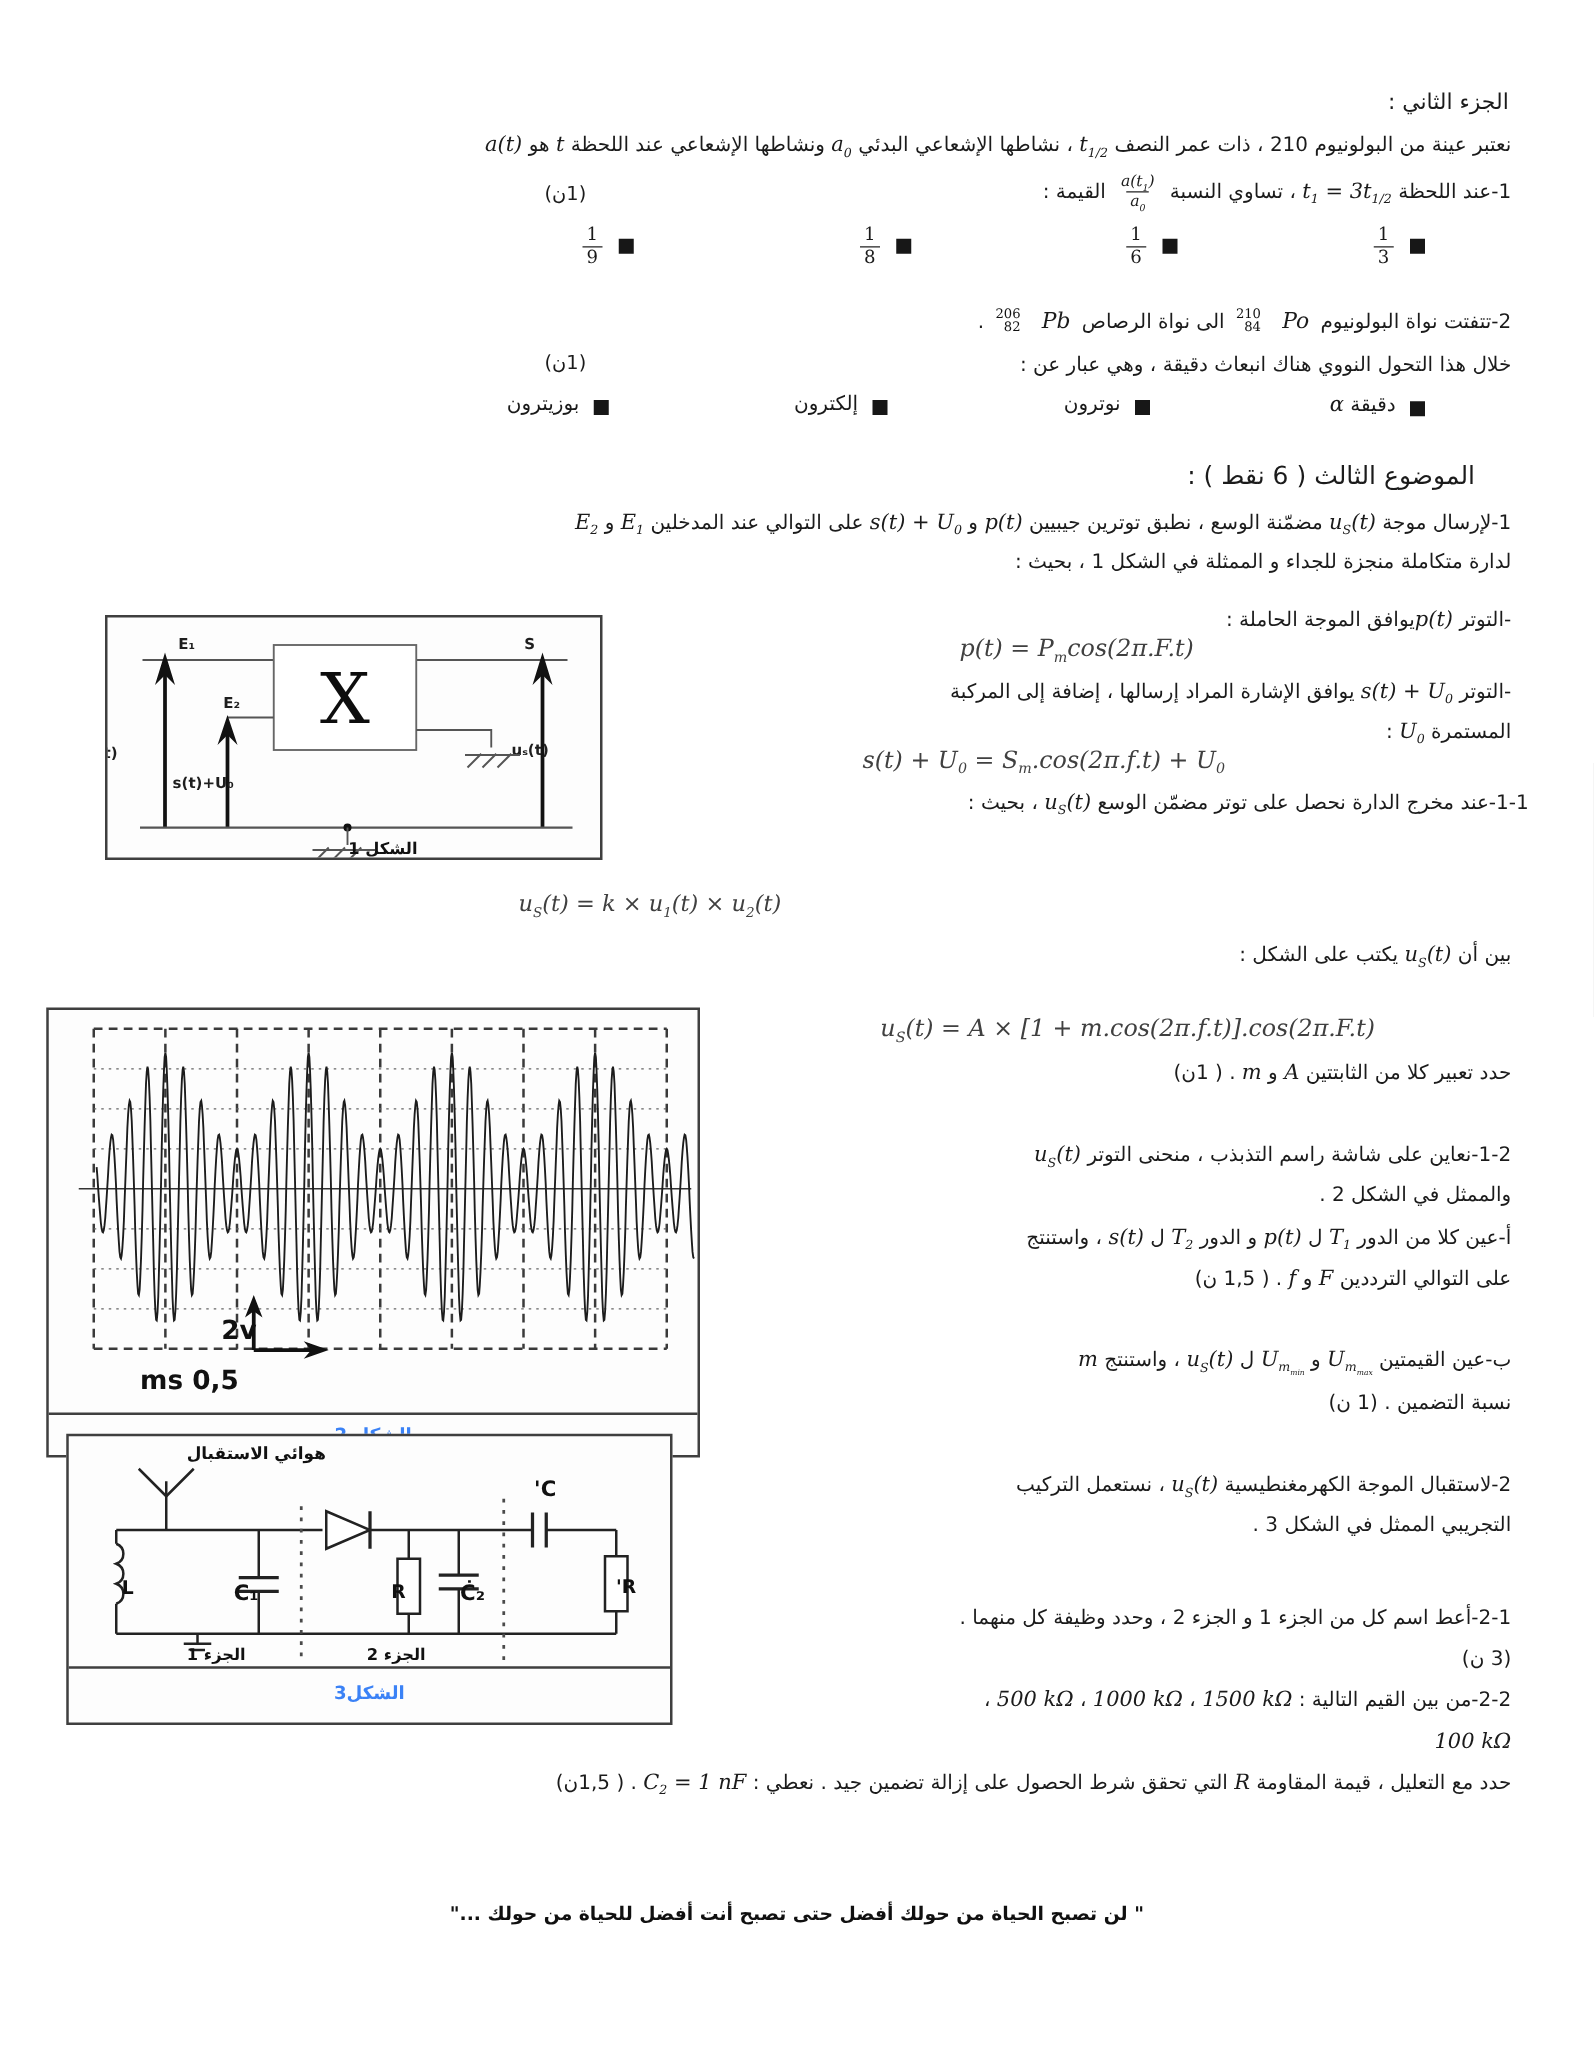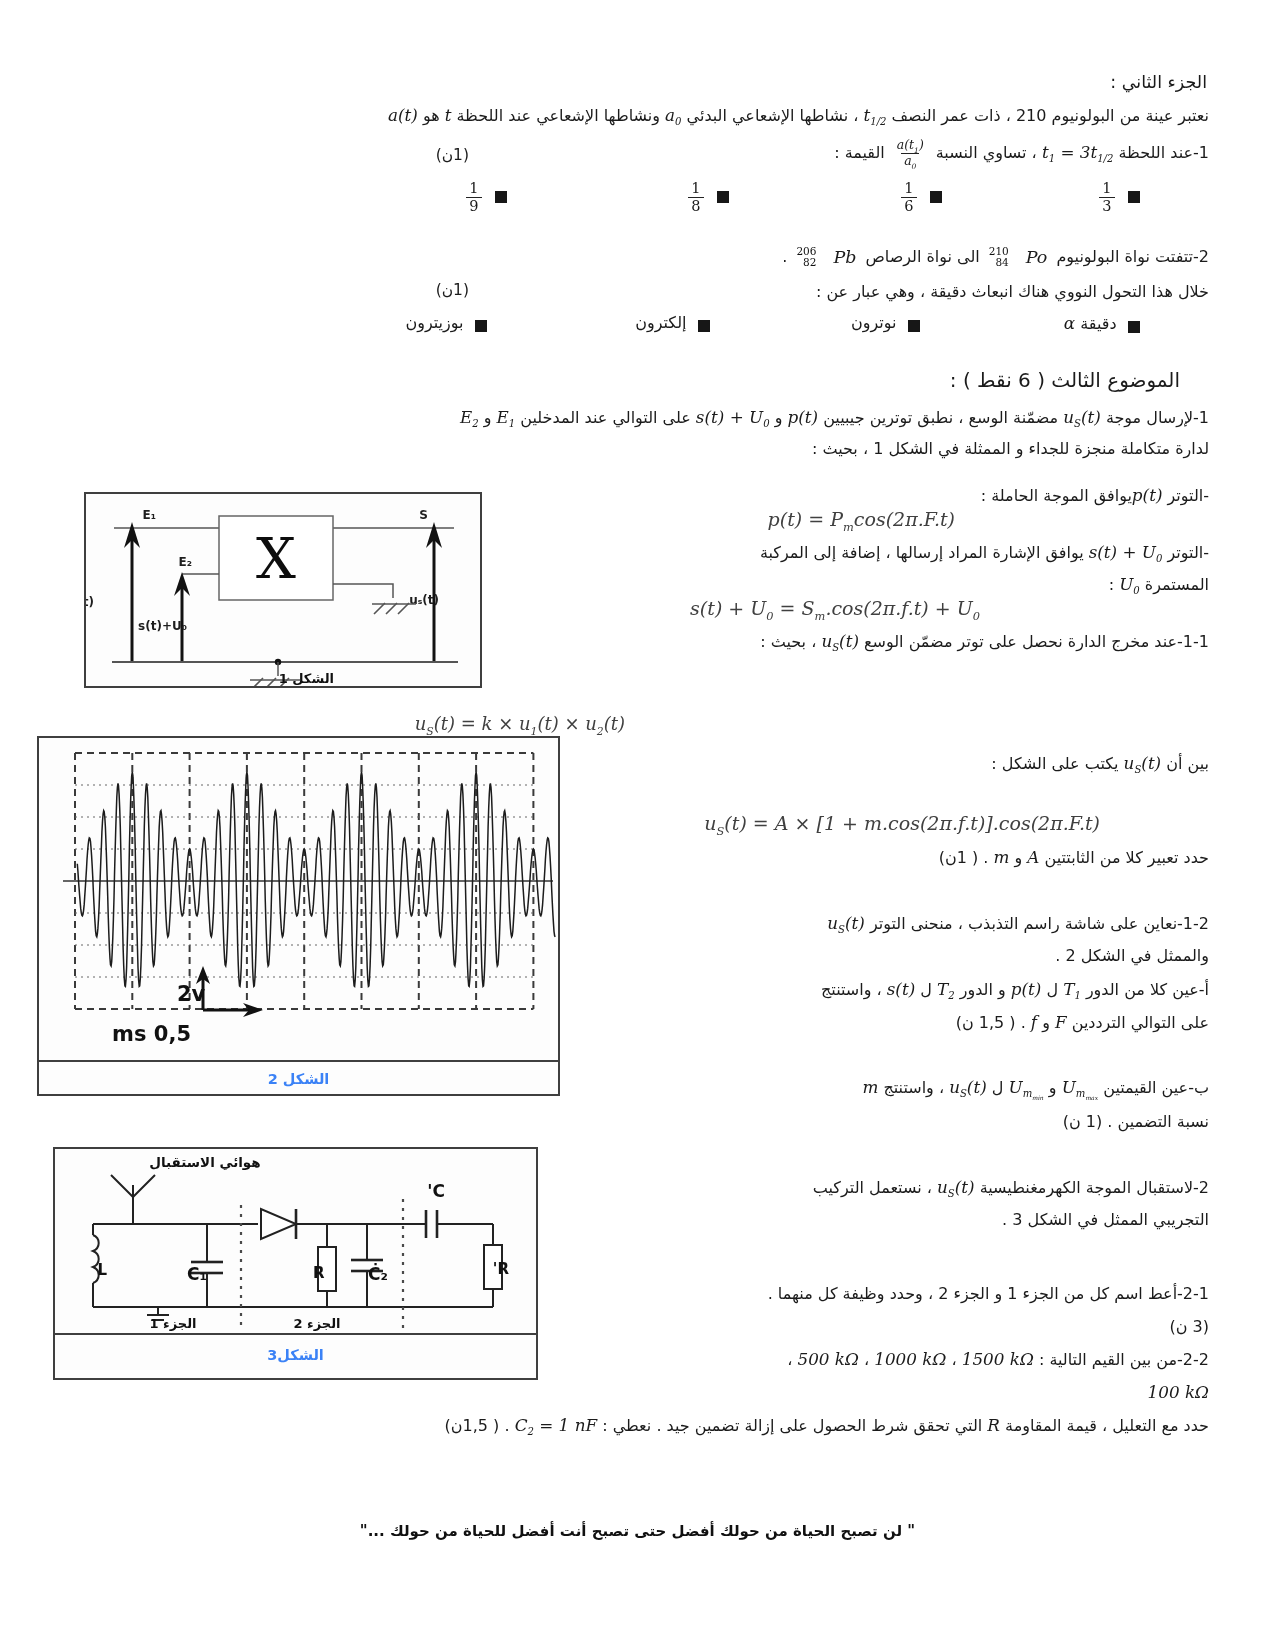--- a/index.html
+++ b/index.html
@@ -160,28 +160,28 @@
       </g>
       <text x="248" y="189" class="cap">الشكل 1</text>
     </svg>
   </div>
 
   <div class="line" style="top:484px;right:66px;">-التوتر <span class="mv">p(t)</span>يوافق الموجة الحاملة :</div>
   <div class="eq" style="top:508px;right:320px;">p(t) = P<sub>m</sub>cos(2π.F.t)</div>
   <div class="line" style="top:541px;right:66px;">-التوتر <span class="mv">s(t) + U<sub>0</sub></span> يوافق الإشارة المراد إرسالها ، إضافة إلى المركبة</div>
   <div class="line" style="top:573px;right:66px;">المستمرة <span class="mv">U<sub>0</sub></span> :</div>
   <div class="eq" style="top:597px;right:295px;">s(t) + U<sub>0</sub> = S<sub>m</sub>.cos(2π.f.t) + U<sub>0</sub></div>
-  <div class="line" style="top:630px;right:66px;">1-1-عند مخرج الدارة نحصل على توتر مضمّن الوسع <span class="mv">u<sub>S</sub>(t)</span> ، بحيث :</div>
+  <div class="line" style="top:630px;right:52px;">1-1-عند مخرج الدارة نحصل على توتر مضمّن الوسع <span class="mv">u<sub>S</sub>(t)</span> ، بحيث :</div>
 
   <div class="eq" style="top:713px;right:650px;font-size:18px;">u<sub>S</sub>(t) = k × u<sub>1</sub>(t) × u<sub>2</sub>(t)</div>
   <div class="line" style="top:752px;right:66px;">بين أن <span class="mv">u<sub>S</sub>(t)</span> يكتب على الشكل :</div>
   <div class="eq" style="top:812px;right:175px;">u<sub>S</sub>(t) = A × [1 + m.cos(2π.f.t)].cos(2π.F.t)</div>
   <div class="line" style="top:846px;right:66px;">حدد تعبير كلا من الثابتتين <span class="mv">A</span> و <span class="mv">m</span> . ( 1ن)</div>
 
-  <div class="figframe" style="left:37px;top:736px;width:523px;height:360px;">
+  <div class="figframe" style="left:37px;top:806px;width:523px;height:360px;">
     <svg width="519" height="314" viewBox="0 0 519 314">
       <g id="scopeplot">
           <line x1="36" y1="15" x2="36" y2="271" stroke="#3a3a3a" stroke-width="2" stroke-dasharray="7,5"></line>
           <line x1="93.3" y1="15" x2="93.3" y2="271" stroke="#3a3a3a" stroke-width="2" stroke-dasharray="7,5"></line>
           <line x1="150.6" y1="15" x2="150.6" y2="271" stroke="#3a3a3a" stroke-width="2" stroke-dasharray="7,5"></line>
           <line x1="207.89999999999998" y1="15" x2="207.89999999999998" y2="271" stroke="#3a3a3a" stroke-width="2" stroke-dasharray="7,5"></line>
           <line x1="265.2" y1="15" x2="265.2" y2="271" stroke="#3a3a3a" stroke-width="2" stroke-dasharray="7,5"></line>
           <line x1="322.5" y1="15" x2="322.5" y2="271" stroke="#3a3a3a" stroke-width="2" stroke-dasharray="7,5"></line>
           <line x1="379.79999999999995" y1="15" x2="379.79999999999995" y2="271" stroke="#3a3a3a" stroke-width="2" stroke-dasharray="7,5"></line>
           <line x1="437.09999999999997" y1="15" x2="437.09999999999997" y2="271" stroke="#3a3a3a" stroke-width="2" stroke-dasharray="7,5"></line>

